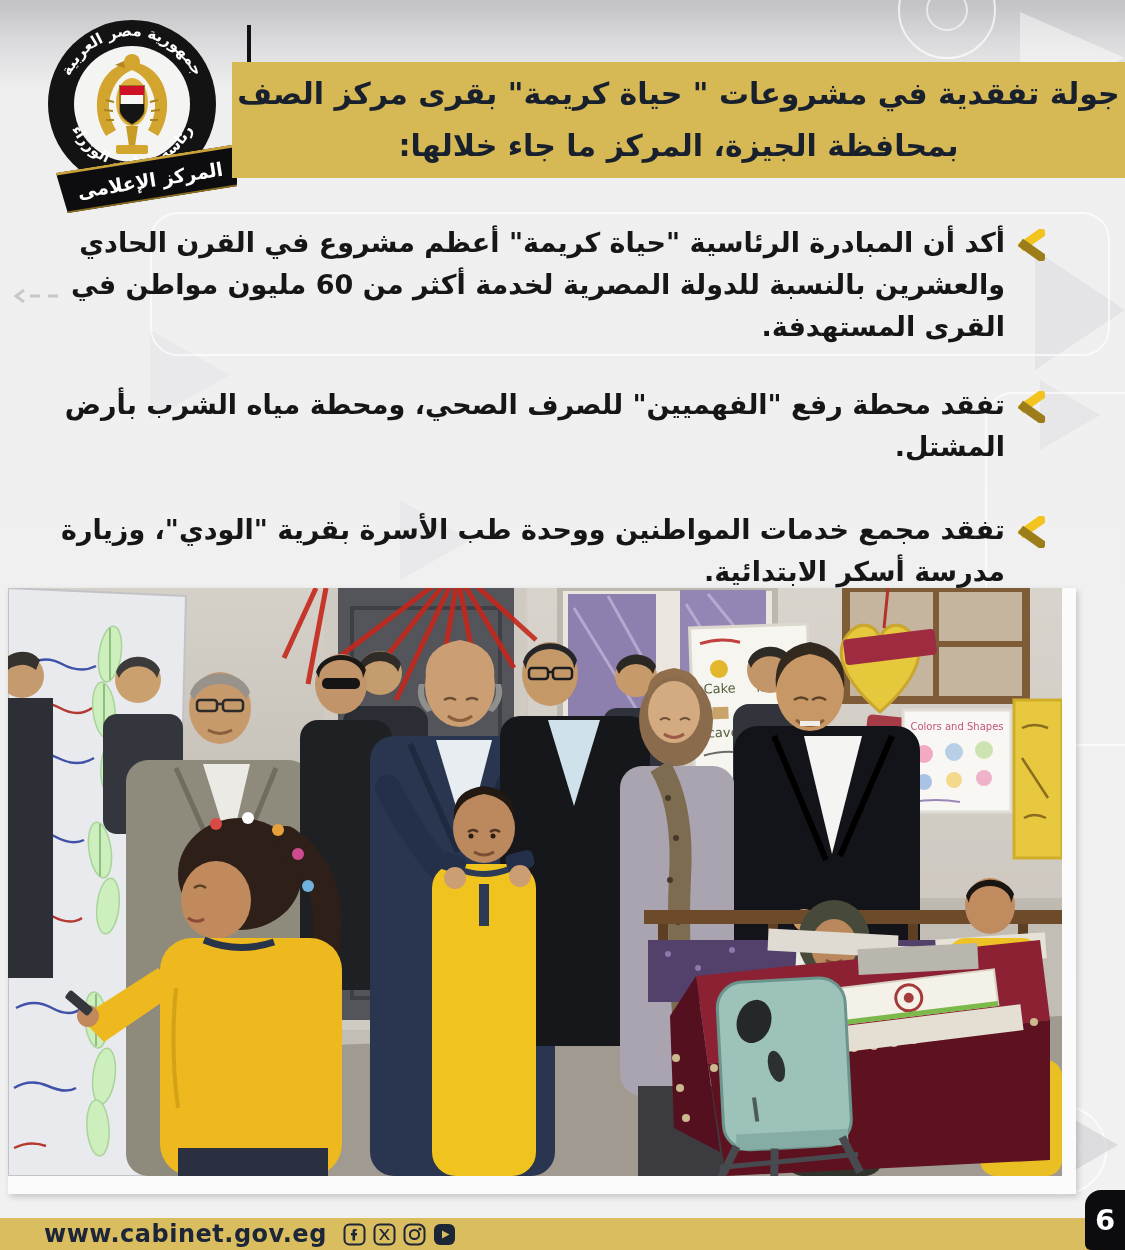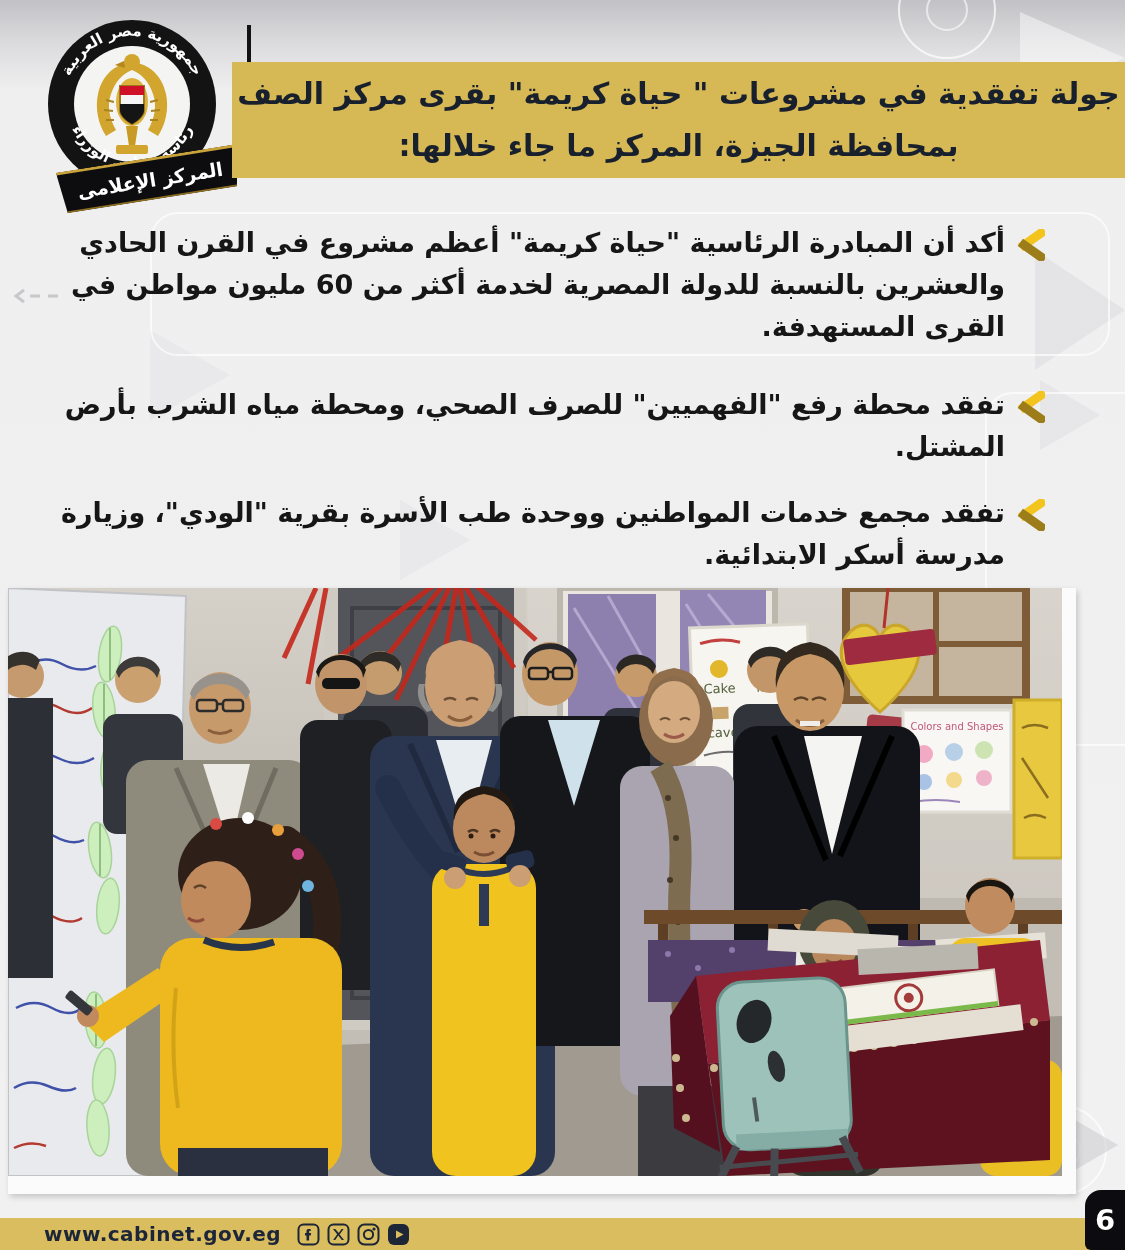--- a/index.html
+++ b/index.html
@@ -31,21 +31,21 @@
   .bullet + .bullet{margin-top:36px;}
   .chev{flex:0 0 28px;margin-top:7px;margin-left:12px;}
   .btext{font-size:27px;font-weight:bold;color:#161616;line-height:42px;text-align:right;}
   
   #photo-card{position:absolute;left:8px;top:588px;width:1068px;height:606px;
     background:#fbfbfc;box-shadow:2px 3px 6px rgba(0,0,0,.18);}
   #photo{position:absolute;left:0;top:0;width:1054px;height:588px;overflow:hidden;}
   
   #footer-bar{position:absolute;left:0;top:1218px;width:1125px;height:32px;background:#d9bd5f;
     display:flex;align-items:center;padding-left:44px;box-sizing:border-box;}
-  #site-url{font-size:20px;font-weight:bold;color:#1d2638;letter-spacing:.5px;}
+  #site-url{font-size:24px;font-weight:bold;color:#1d2638;letter-spacing:.5px;}
   #social-icons{display:flex;gap:7px;margin-left:16px;align-items:center;}
   #page-badge{position:absolute;left:1085px;top:1190px;width:40px;height:60px;background:#0c0c10;
     border-radius:16px 0 0 6px;display:flex;align-items:center;justify-content:center;
     color:#fff;font-size:29px;font-weight:bold;}
 </style>
 </head>
 <body>
 
 <div id="page">
 
@@ -119,21 +119,21 @@
       </svg>
       <div class="btext">أكد أن المبادرة الرئاسية "حياة كريمة" أعظم مشروع في القرن الحادي والعشرين بالنسبة للدولة المصرية لخدمة أكثر من 60 مليون مواطن في القرى المستهدفة.</div>
     </div>
     <div class="bullet">
       <svg class="chev" width="28" height="32" viewBox="0 0 28 32">
         <path d="M24,4 L7,16" stroke="#f2c41d" stroke-width="9" stroke-linecap="square"></path>
         <path d="M7,16 L24,28" stroke="#9c7d1a" stroke-width="9" stroke-linecap="square"></path>
       </svg>
       <div class="btext">تفقد محطة رفع "الفهميين" للصرف الصحي، ومحطة مياه الشرب بأرض المشتل.</div>
     </div>
-    <div class="bullet" style="margin-top:24px;">
+    <div class="bullet" style="margin-top:41px;">
       <svg class="chev" width="28" height="32" viewBox="0 0 28 32">
         <path d="M24,4 L7,16" stroke="#f2c41d" stroke-width="9" stroke-linecap="square"></path>
         <path d="M7,16 L24,28" stroke="#9c7d1a" stroke-width="9" stroke-linecap="square"></path>
       </svg>
       <div class="btext">تفقد مجمع خدمات المواطنين ووحدة طب الأسرة بقرية "الودي"، وزيارة مدرسة أسكر الابتدائية.</div>
     </div>
   </div>
 
   <div id="photo-card">
   <div id="photo">

